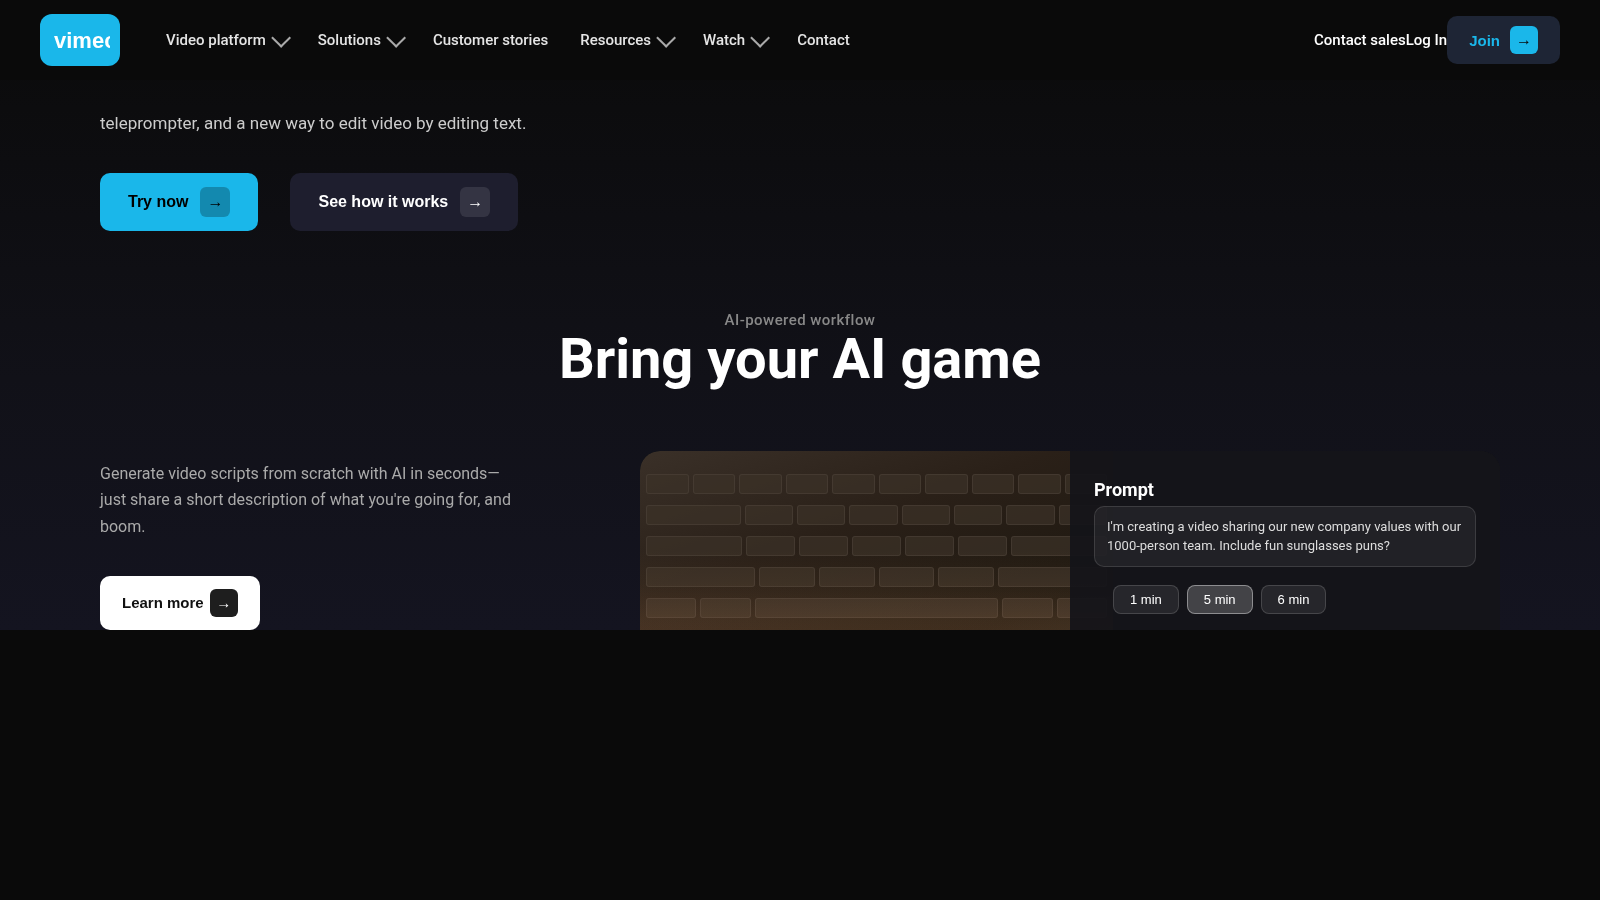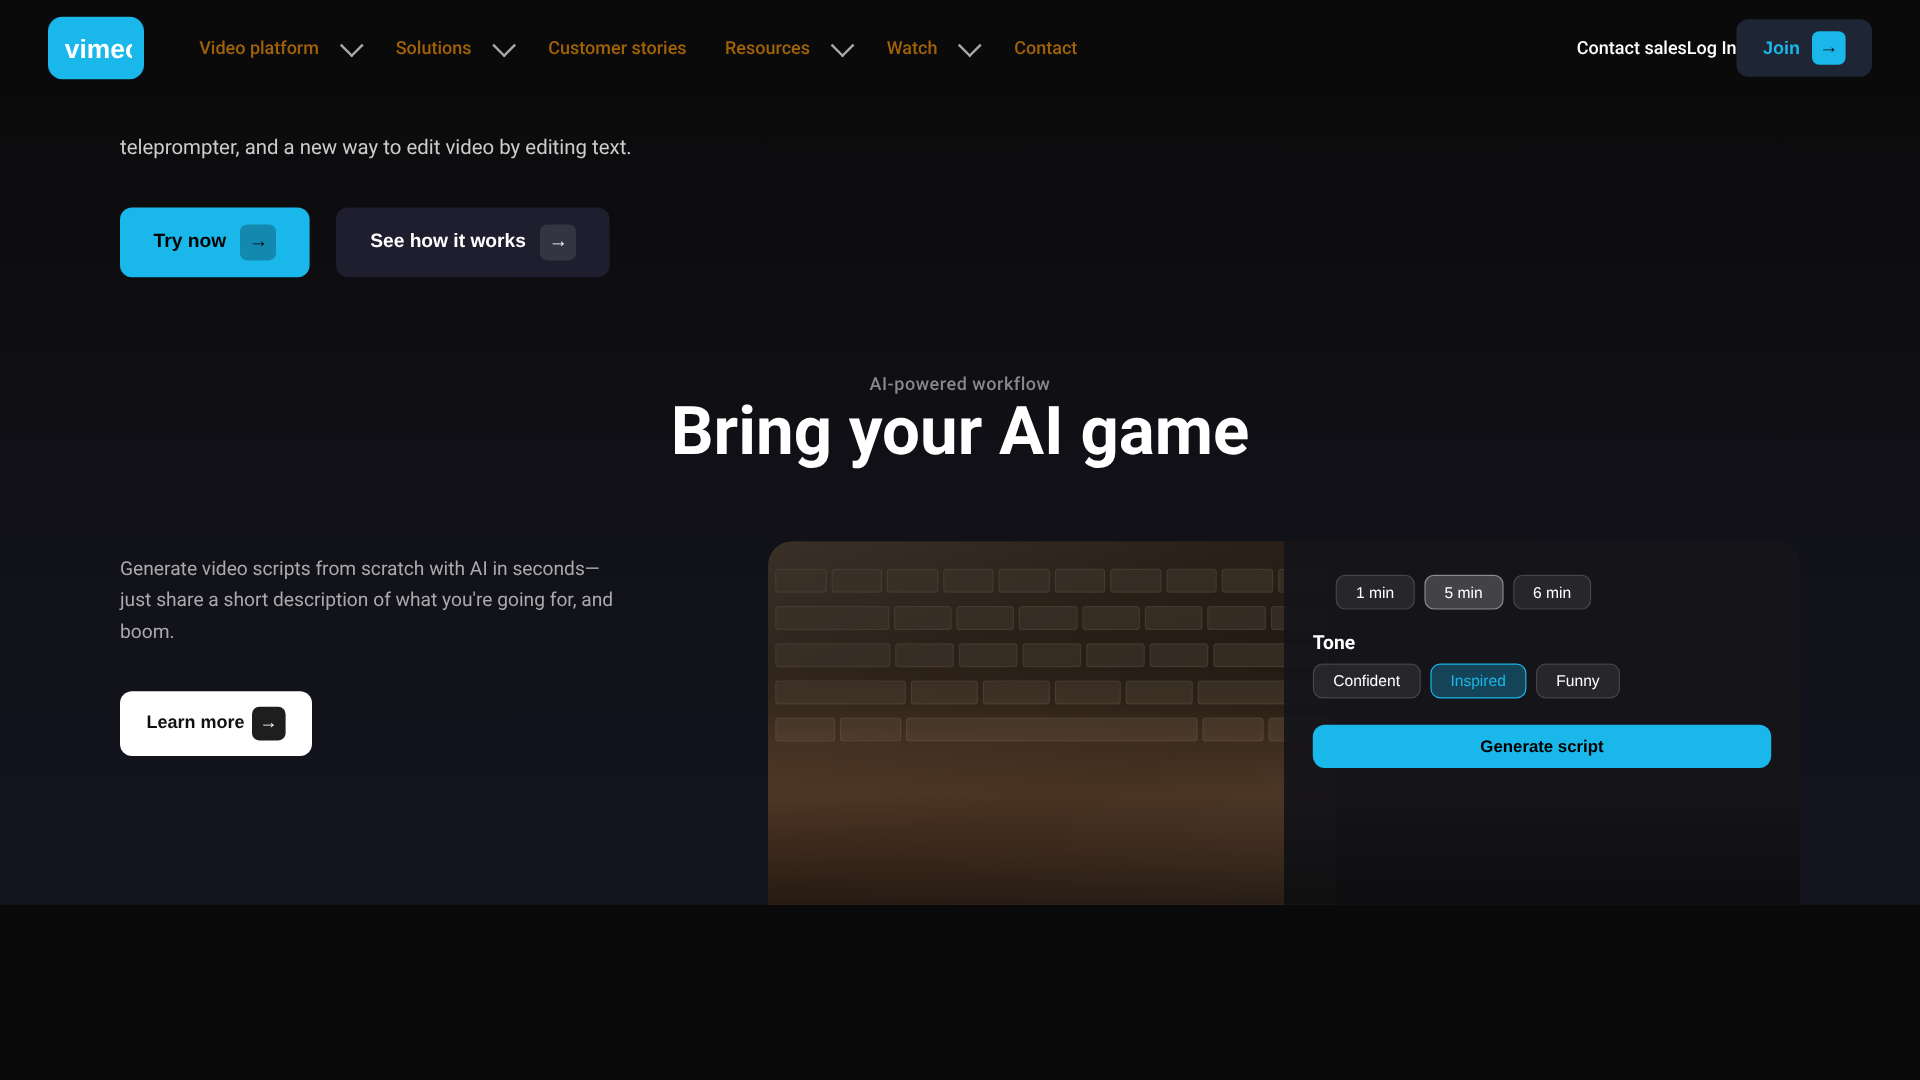--- a/index.html
+++ b/index.html
@@ -37,29 +37,29 @@
       flex-shrink: 0;
     }
     .nav-logo svg { width: 60px; height: 28px; }
     .nav-links {
       display: flex;
       align-items: center;
       gap: 4px;
       flex: 1;
     }
     .nav-link {
-      color: #a16207;
+      color: #e5e5e5;
       text-decoration: none;
       font-size: 15px;
       font-weight: 500;
       padding: 8px 14px;
       border-radius: 8px;
       display: flex;
       align-items: center;
-      gap: 16px;
+      gap: 4px;
       white-space: nowrap;
       cursor: pointer;
     }
     .nav-link .chevron {
       display: inline-block;
       width: 14px;
       height: 14px;
       border-right: 2px solid #aaa;
       border-bottom: 2px solid #aaa;
       transform: rotate(45deg) translateY(-3px);
@@ -104,42 +104,42 @@
       align-items: center;
       justify-content: center;
       color: #0a0a0a;
       font-size: 16px;
       font-weight: bold;
     }
 
     
     .page-content {
       padding-top: 80px;
-      height: 754px;
+      height: 630px;
       overflow: hidden;
       background: linear-gradient(180deg, #0a0a0a 0%, #111118 60%, #141420 100%);
     }
 
     
     .hero-bottom {
       padding: 30px 100px 0 100px;
     }
     .hero-desc {
       color: #ccc;
       font-size: 17px;
       line-height: 1.6;
       max-width: 700px;
       margin-bottom: 36px;
     }
     .hero-desc span {
       color: #ccc;
     }
     .hero-buttons {
       display: flex;
-      gap: 22px;
+      gap: 32px;
       margin-bottom: 60px;
     }
     .btn-primary {
       background: #1ab7ea;
       color: #000;
       border: none;
       border-radius: 10px;
       padding: 14px 28px;
       font-size: 16px;
       font-weight: 600;
@@ -539,20 +539,24 @@
           </div>
         </div>
 
         <div class="hand-overlay"></div>
 
         <div style="position:absolute;bottom:0;left:0;right:0;height:70%;background:linear-gradient(180deg, transparent 0%, rgba(200,140,90,0.12) 30%, rgba(180,110,70,0.18) 70%, rgba(160,90,50,0.22) 100%);border-radius:0 0 0 20px;pointer-events:none;"></div>
       </div>
 
       <div class="ui-overlay">
         <div>
+          <div class="ui-overlay-section-title">Prompt</div>
+          <div class="prompt-box">I'm creating a video sharing our new company values with our 1000-person team. Include fun sunglasses puns?</div>
+        </div>
+        <div>
           <div class="duration-buttons">
             <button class="dur-btn">
               <span>1 min</span>
             </button>
             <button class="dur-btn active">
               <span>5 min</span>
             </button>
             <button class="dur-btn">
               <span>6 min</span>
             </button>

